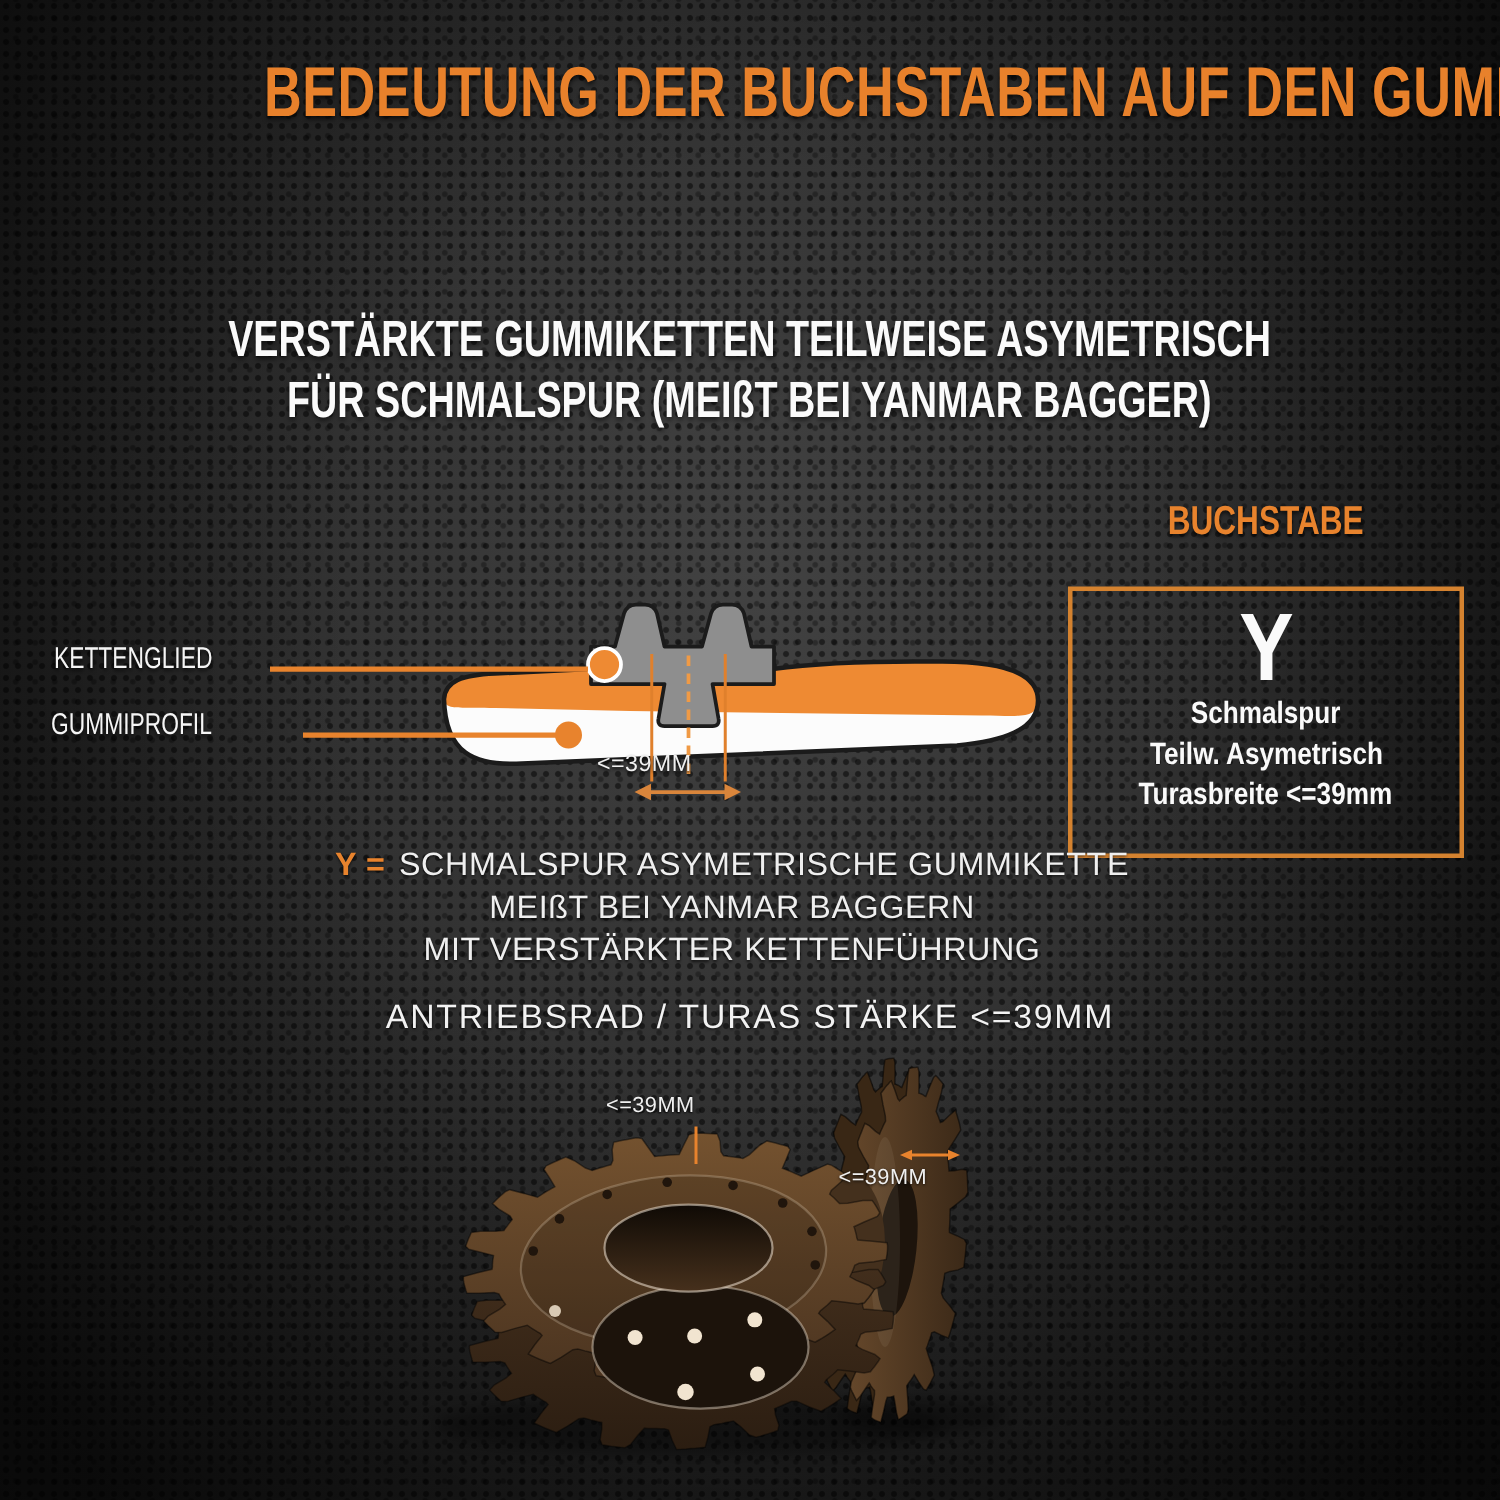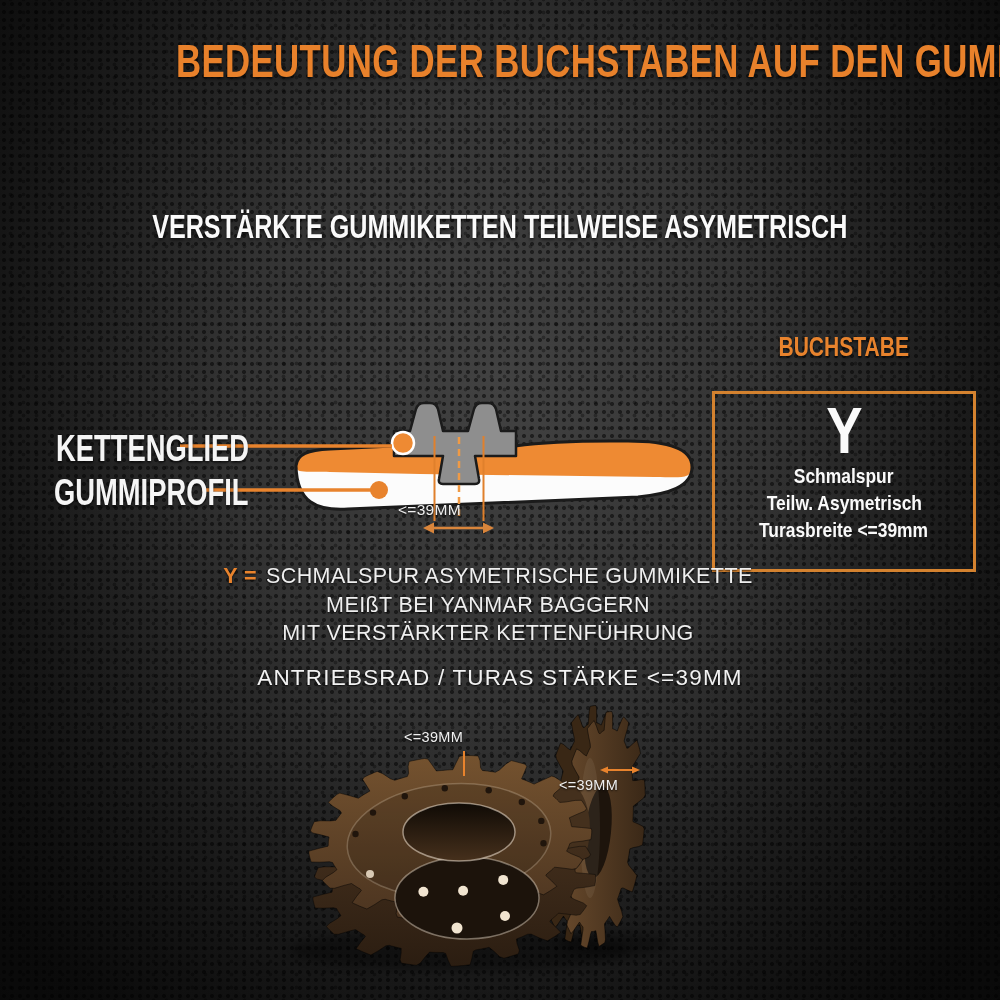--- a/index.html
+++ b/index.html
@@ -20,23 +20,22 @@
   .center{text-align:center;width:1000px;left:0;}
   .title{
     top:33px;font-size:47px;font-weight:700;color:#E8812B;
     text-shadow:0 2px 4px rgba(0,0,0,0.65);letter-spacing:0.5px;
   }
   .subtitle{
     top:206px;font-size:34px;font-weight:700;color:#FAFAFA;line-height:41px;
     text-shadow:0 2px 4px rgba(0,0,0,0.6);
   }
   .sideLabel{
-    font-size:36px;font-weight:700;color:#F5F5F5;
+    font-size:20px;font-weight:400;color:#F5F5F5;
     text-shadow:0 2px 3px rgba(0,0,0,0.6);
-    margin-left:20px;
   }
   .dim{
     font-size:15.5px;color:#F0F0F0;
     text-shadow:0 1px 2px rgba(0,0,0,0.8);letter-spacing:0.3px;
   }
   .dimSmall{font-size:14.5px;}
   .buchHeading{
     top:332px;left:712px;width:264px;text-align:center;
     font-size:27px;font-weight:700;color:#E8832D;
     text-shadow:0 2px 3px rgba(0,0,0,0.6);
@@ -167,20 +166,21 @@
       </g>
     </g>
   </svg>
 
   <div class="abs txt center title">
     <span class="cond">BEDEUTUNG DER BUCHSTABEN AUF DEN GUMMIKETTEN</span>
   </div>
 
   <div class="abs txt center subtitle">
     <div><span class="cond">VERSTÄRKTE GUMMIKETTEN TEILWEISE ASYMETRISCH</span></div>
+    <div><span class="cond">FÜR SCHMALSPUR (MEIßT BEI YANMAR BAGGER)</span></div>
   </div>
 
   <div class="abs txt sideLabel" style="left:36px;top:428px;">
     <span class="condL">KETTENGLIED</span>
   </div>
   <div class="abs txt sideLabel" style="left:34px;top:472px;">
     <span class="condL">GUMMIPROFIL</span>
   </div>
 
   <div class="abs txt dim" style="left:398px;top:501px;width:120px;">

